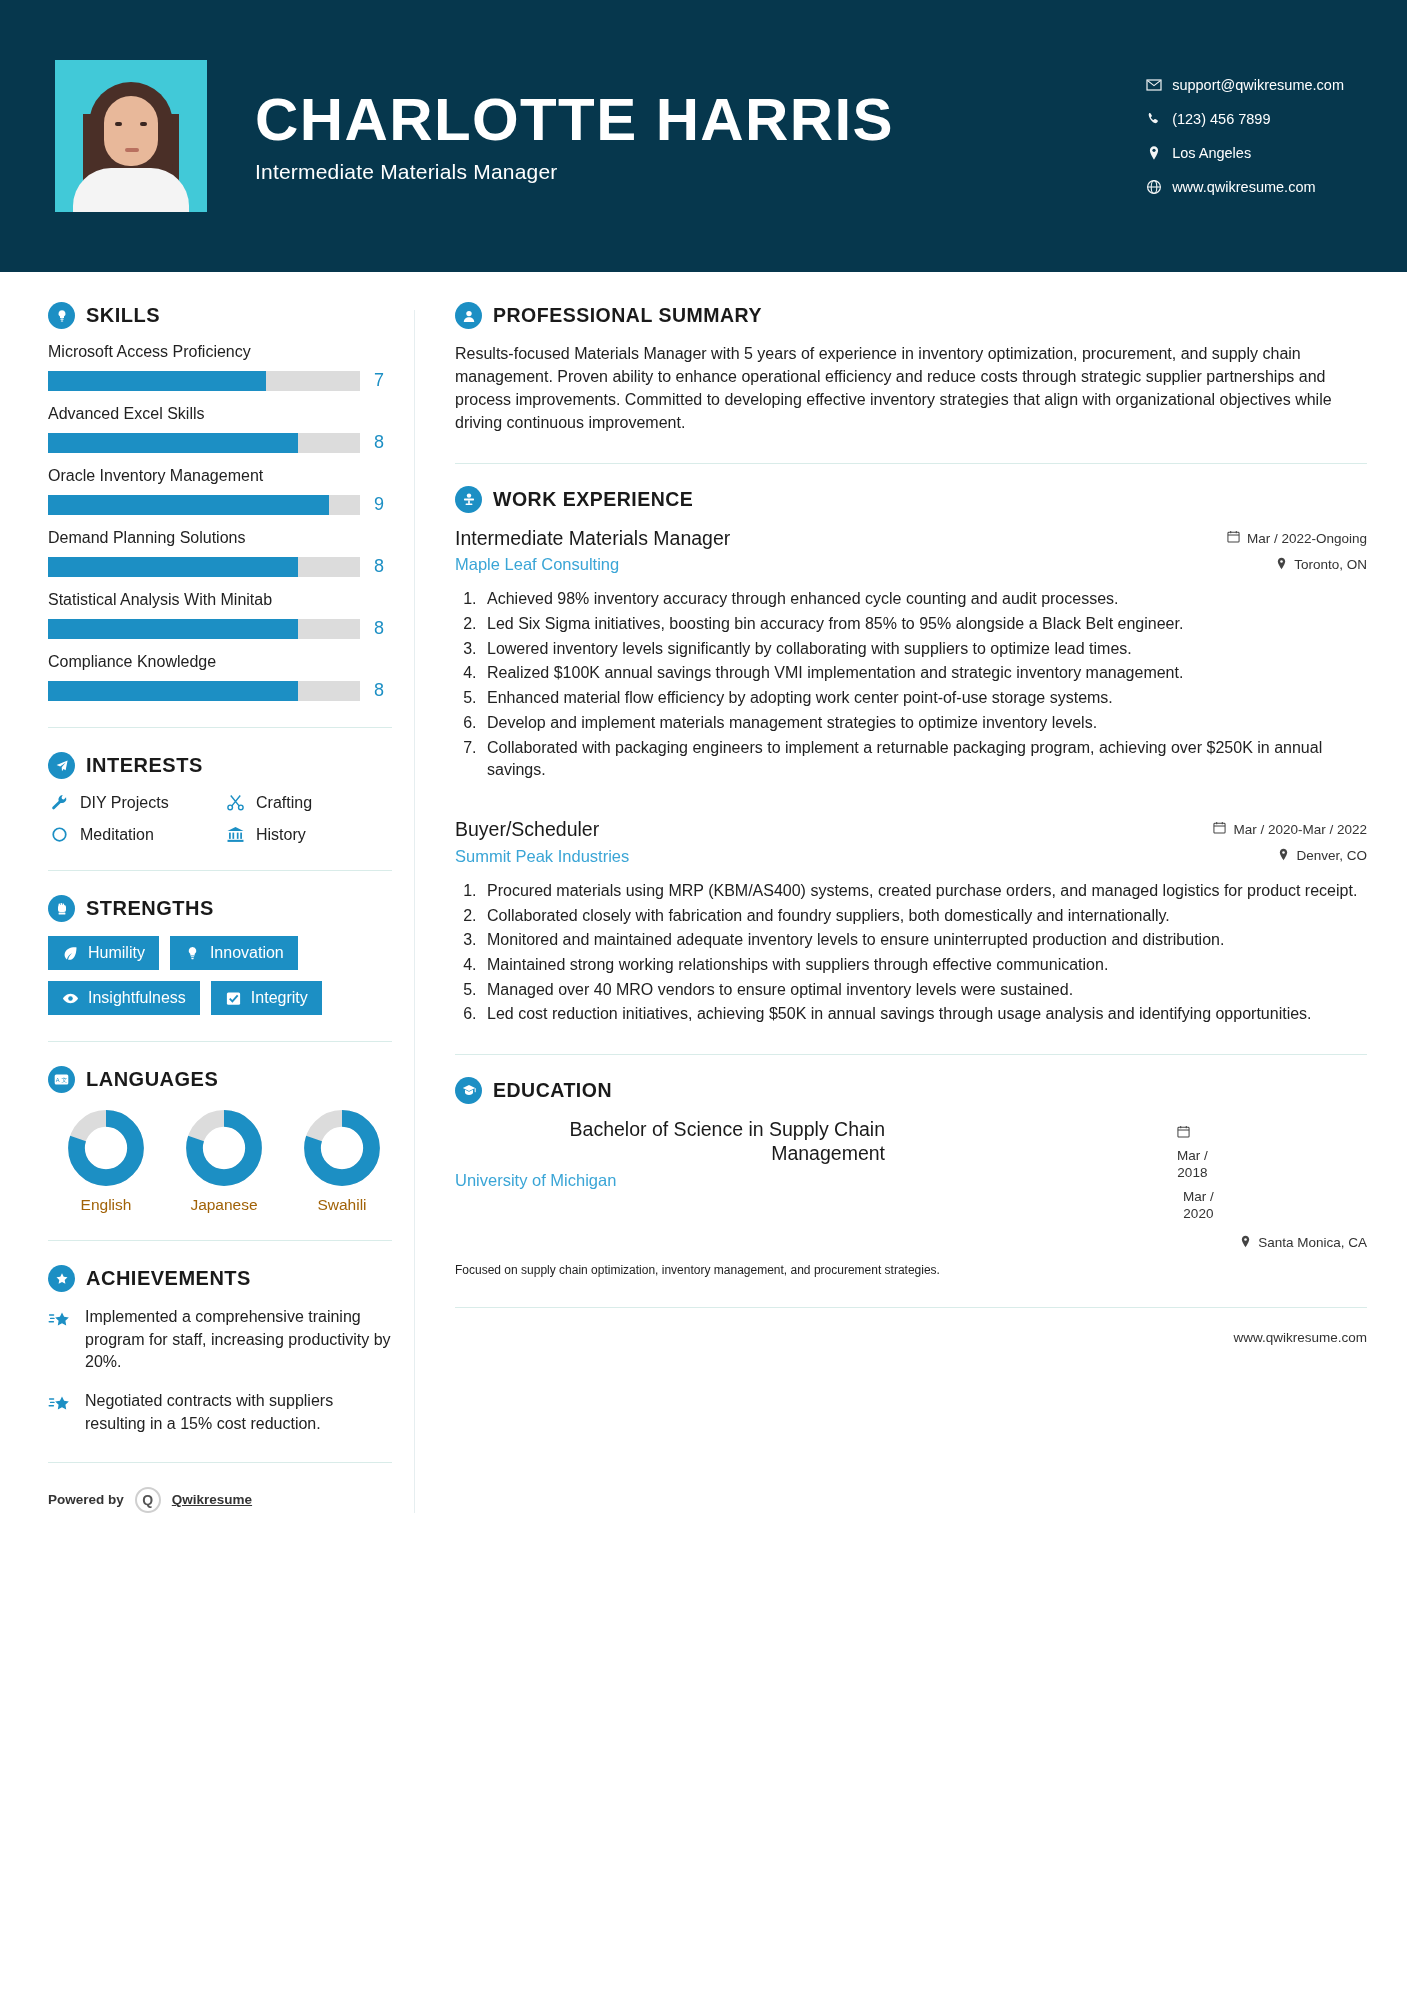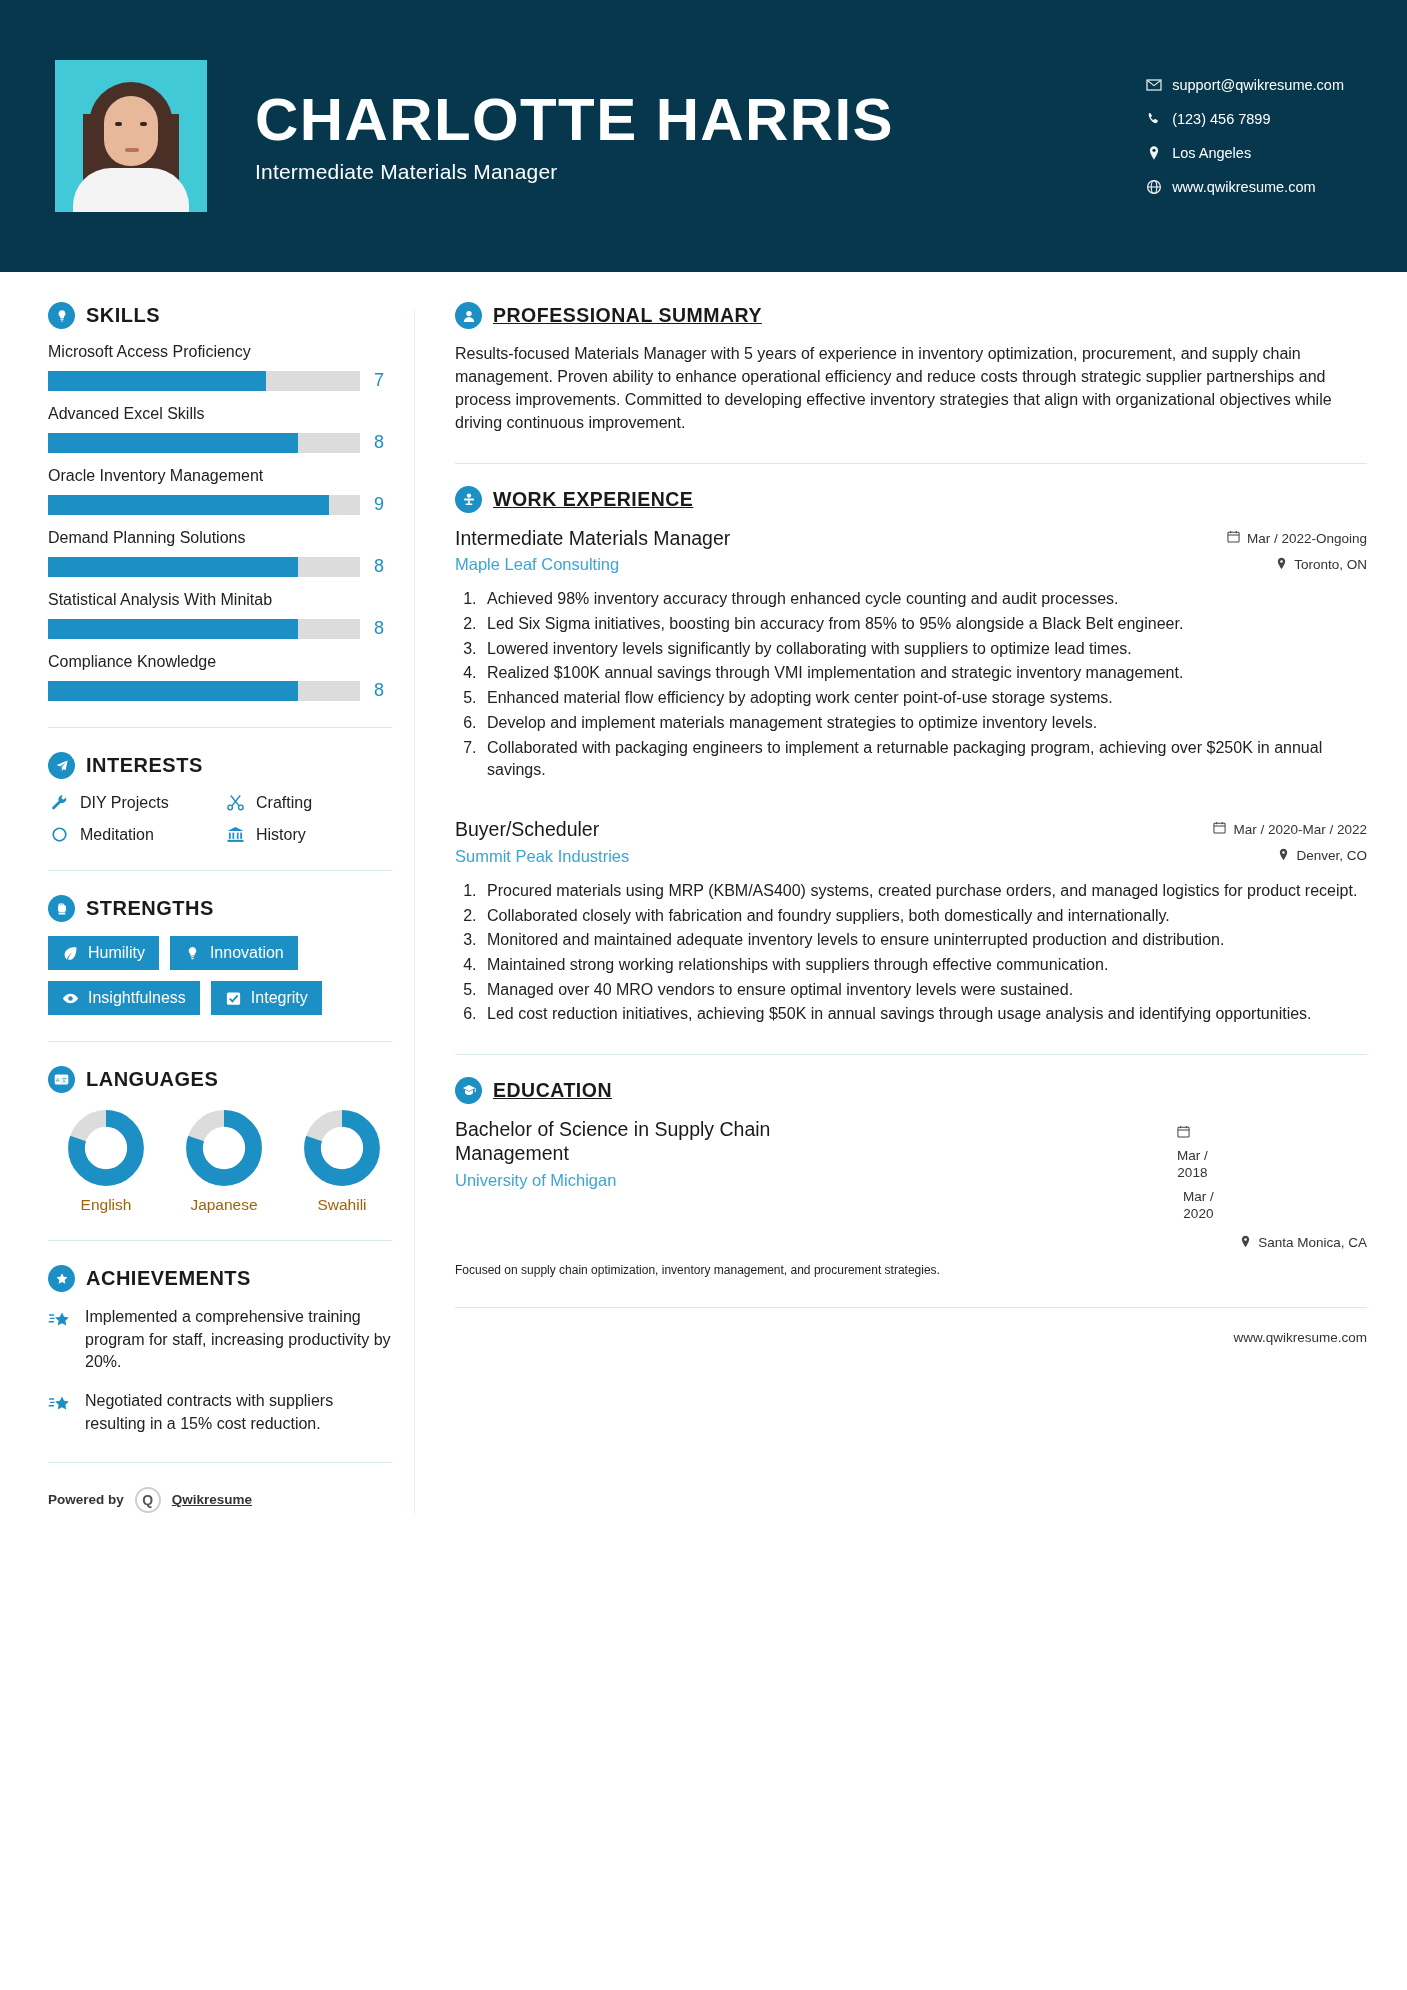--- a/index.html
+++ b/index.html
@@ -84,21 +84,21 @@
   .sec-head { display:flex; align-items:center; gap:11px; margin-bottom:14px; }
   .sec-icon {
     width:27px; height:27px; border-radius:50%;
     background:#1c8fc4; flex:0 0 27px;
     display:flex; align-items:center; justify-content:center;
   }
   .sec-icon svg { display:block; }
   .sec-title {
     font-size:20px; font-weight:bold; color:#1a1a1a; letter-spacing:.5px;
   }
-  .main .sec-title { font-size:19.5px;text-decoration:underline; }
+  .main .sec-title { font-size:19.5px; }
 
   .hr { height:1px; background:#d9ece9; margin:26px 0 24px 0; }
   .main .hr { margin:28px 0 22px 0; }
 
   
   .skill { margin-bottom:14px; }
   .skill-name { font-size:16px; color:#222; margin-bottom:9px; }
   .skill-row { display:flex; align-items:center; gap:14px; }
   .bar-track { flex:1; height:20px; background:#dcdcdc; position:relative; }
   .bar-fill { position:absolute; left:0; top:0; height:100%; background:#1c8fc4; }
@@ -155,21 +155,21 @@
   .edu-right { width:190px; flex:0 0 190px; padding-top:3px; }
   .edu-date { font-size:13.5px; color:#333; display:flex; align-items:flex-start; justify-content:flex-end; gap:7px;flex-direction:column; }
   .edu-date .dpart { display:inline-block; text-align:center; line-height:1.25; }
   .edu-loc { font-size:13.5px; color:#333; display:flex; align-items:center; justify-content:flex-end; gap:7px; margin-top:12px; }
 
   ol.bullets { margin:14px 0 0 26px; padding:0; }
   ol.bullets li { font-size:16px; line-height:1.42; color:#222; margin-bottom:2px; padding-left:6px; }
 
   .job-gap { height:30px; }
   .edu-desc { font-size:12px; line-height:1.42; color:#222; margin-top:11px; }
-  .edu-title { font-size:19.5px; color:#1a1a1a; line-height:1.22; max-width:430px; }
+  .edu-title { font-size:19.5px; color:#1a1a1a; line-height:1.22; max-width:430px;text-align:right; }
 </style>
 </head>
 <body>
 
 <div class="page">
 
   <div class="header">
     <div class="photo">
       <div class="hair-l"></div>
         <div class="hair-r"></div>

